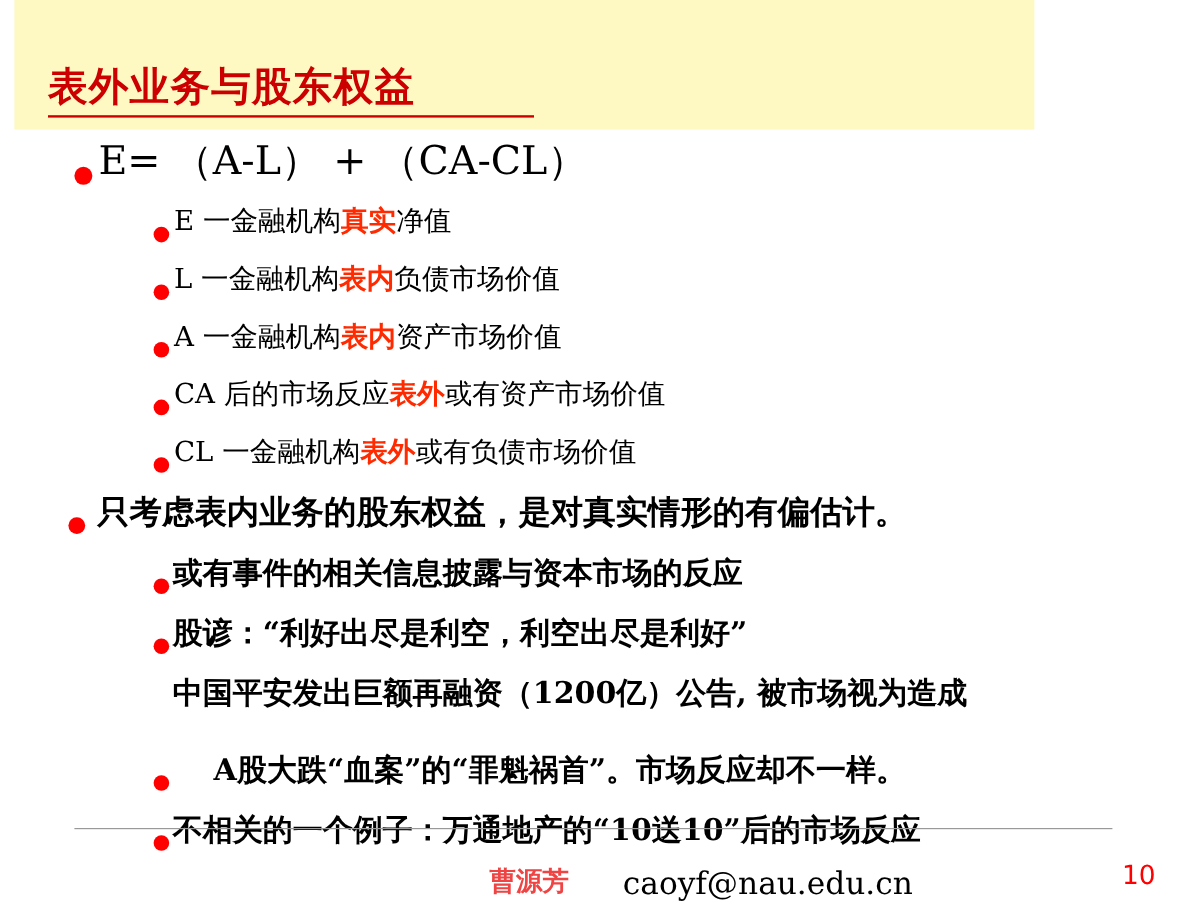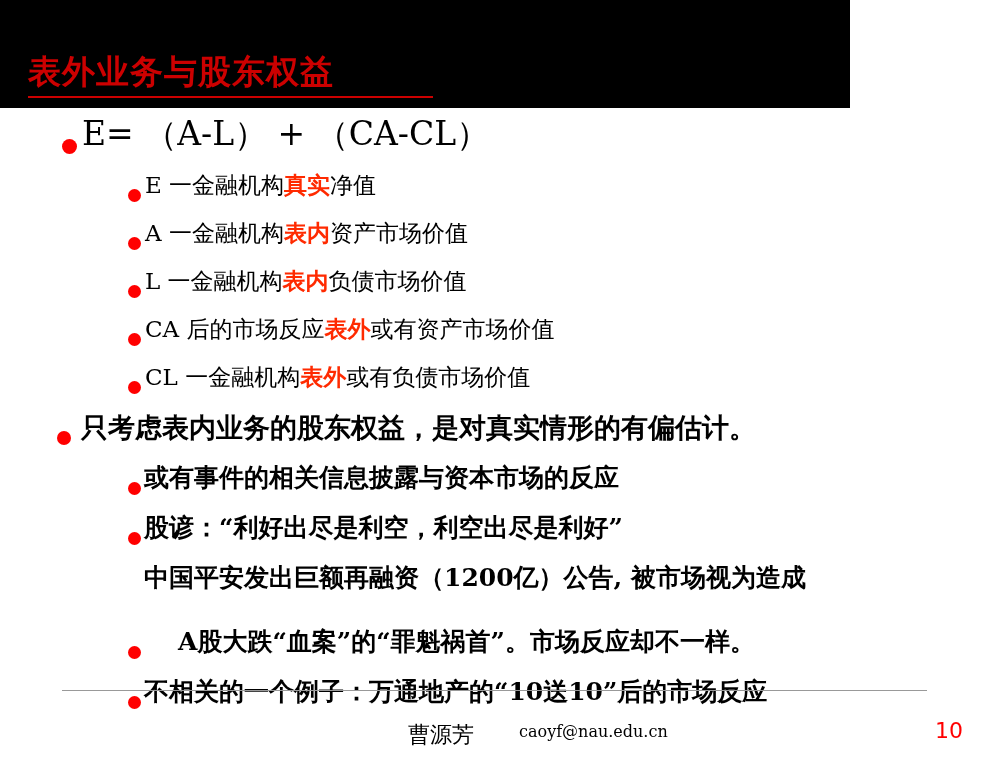--- a/index.html
+++ b/index.html
@@ -11,25 +11,25 @@
     height: 765px;
     background: #ffffff;
     font-family: "DejaVu Sans", sans-serif;
     overflow: hidden;
     position: relative;
   }
 
   
   .title-banner {
     position: absolute;
-    left: 0;
+    left: 12px;
     top: 0;
     width: 850px;
     height: 108px;
-    background: #000000;
+    background: #fef9c3;
   }
   .title-text {
     position: absolute;
     left: 28px;
     top: 50px;
     font-family: "DejaVu Serif", serif;
     font-weight: bold;
     font-size: 33px;
     color: #cc0000;
     letter-spacing: 1px;
@@ -147,30 +147,30 @@
     top: 690px;
     width: 865px;
     height: 1px;
     background: #999999;
   }
   .footer-name {
     position: absolute;
     left: 408px;
     top: 720px;
     font-family: "DejaVu Serif", serif;
-    font-weight: normal;
+    font-weight: bold;
     font-size: 22px;
-    color: #000000;
+    color: #ef4444;
   }
   .footer-mail {
     position: absolute;
     left: 519px;
     top: 722px;
     font-family: "DejaVu Serif", serif;
-    font-size: 16px;
+    font-size: 26px;
     color: #000000;
   }
   .page-num {
     position: absolute;
     left: 935px;
     top: 718px;
     font-family: "DejaVu Sans", sans-serif;
     font-size: 22px;
     color: #ff0000;
   }
@@ -190,26 +190,26 @@
     <span class="txt">E= （A-L） + （CA-CL）</span>
   </div>
 
   <div class="bullet-row lvl2">
     <span class="dot"></span>
     <span class="txt"><span>E 一金融机构</span><span class="hl">真实</span><span>净值</span></span>
   </div>
 
   <div class="bullet-row lvl2">
     <span class="dot"></span>
+    <span class="txt"><span>L 一金融机构</span><span class="hl">表内</span><span>负债市场价值</span></span>
+  </div>
+
+  <div class="bullet-row lvl2">
+    <span class="dot"></span>
     <span class="txt"><span>A 一金融机构</span><span class="hl">表内</span><span>资产市场价值</span></span>
-  </div>
-
-  <div class="bullet-row lvl2">
-    <span class="dot"></span>
-    <span class="txt"><span>L 一金融机构</span><span class="hl">表内</span><span>负债市场价值</span></span>
   </div>
 
   <div class="bullet-row lvl2">
     <span class="dot"></span>
     <span class="txt"><span>CA 后的市场反应</span><span class="hl">表外</span><span>或有资产市场价值</span></span>
   </div>
 
   <div class="bullet-row lvl2">
     <span class="dot"></span>
     <span class="txt"><span>CL 一金融机构</span><span class="hl">表外</span><span>或有负债市场价值</span></span>

